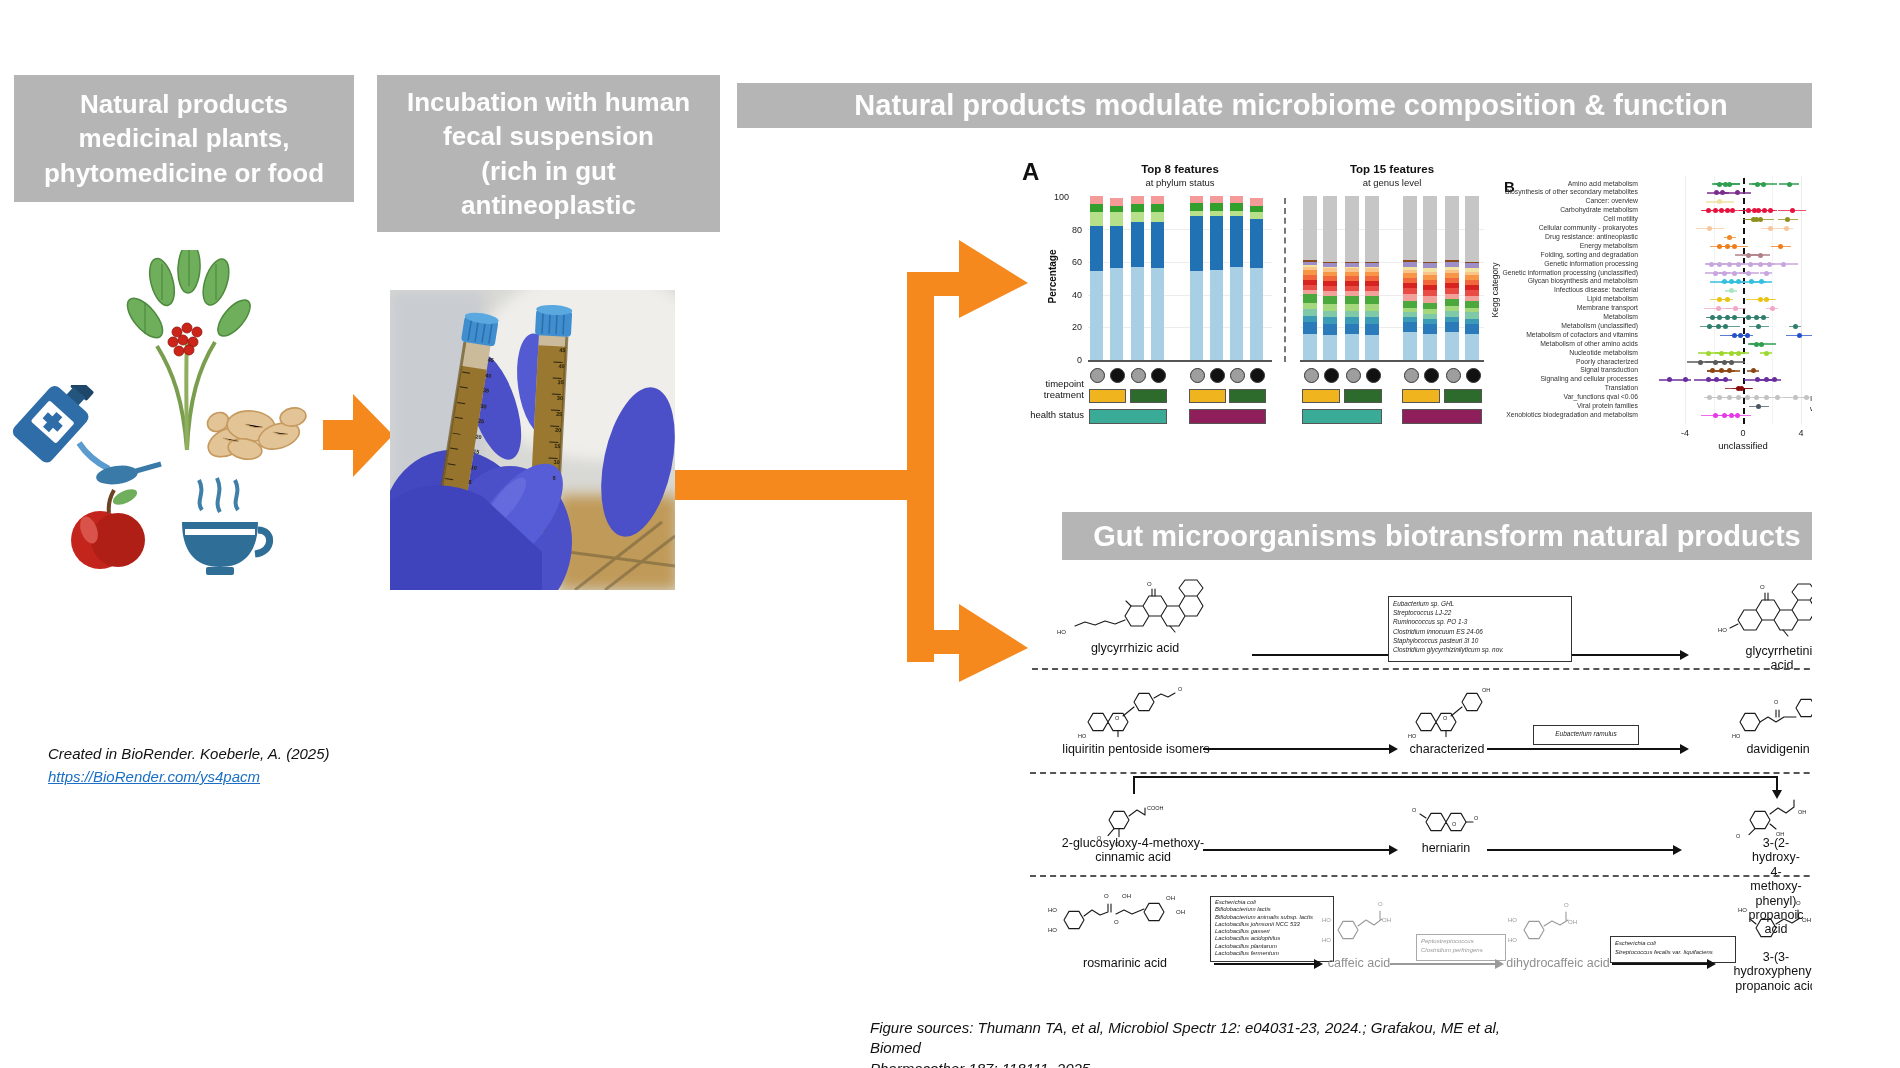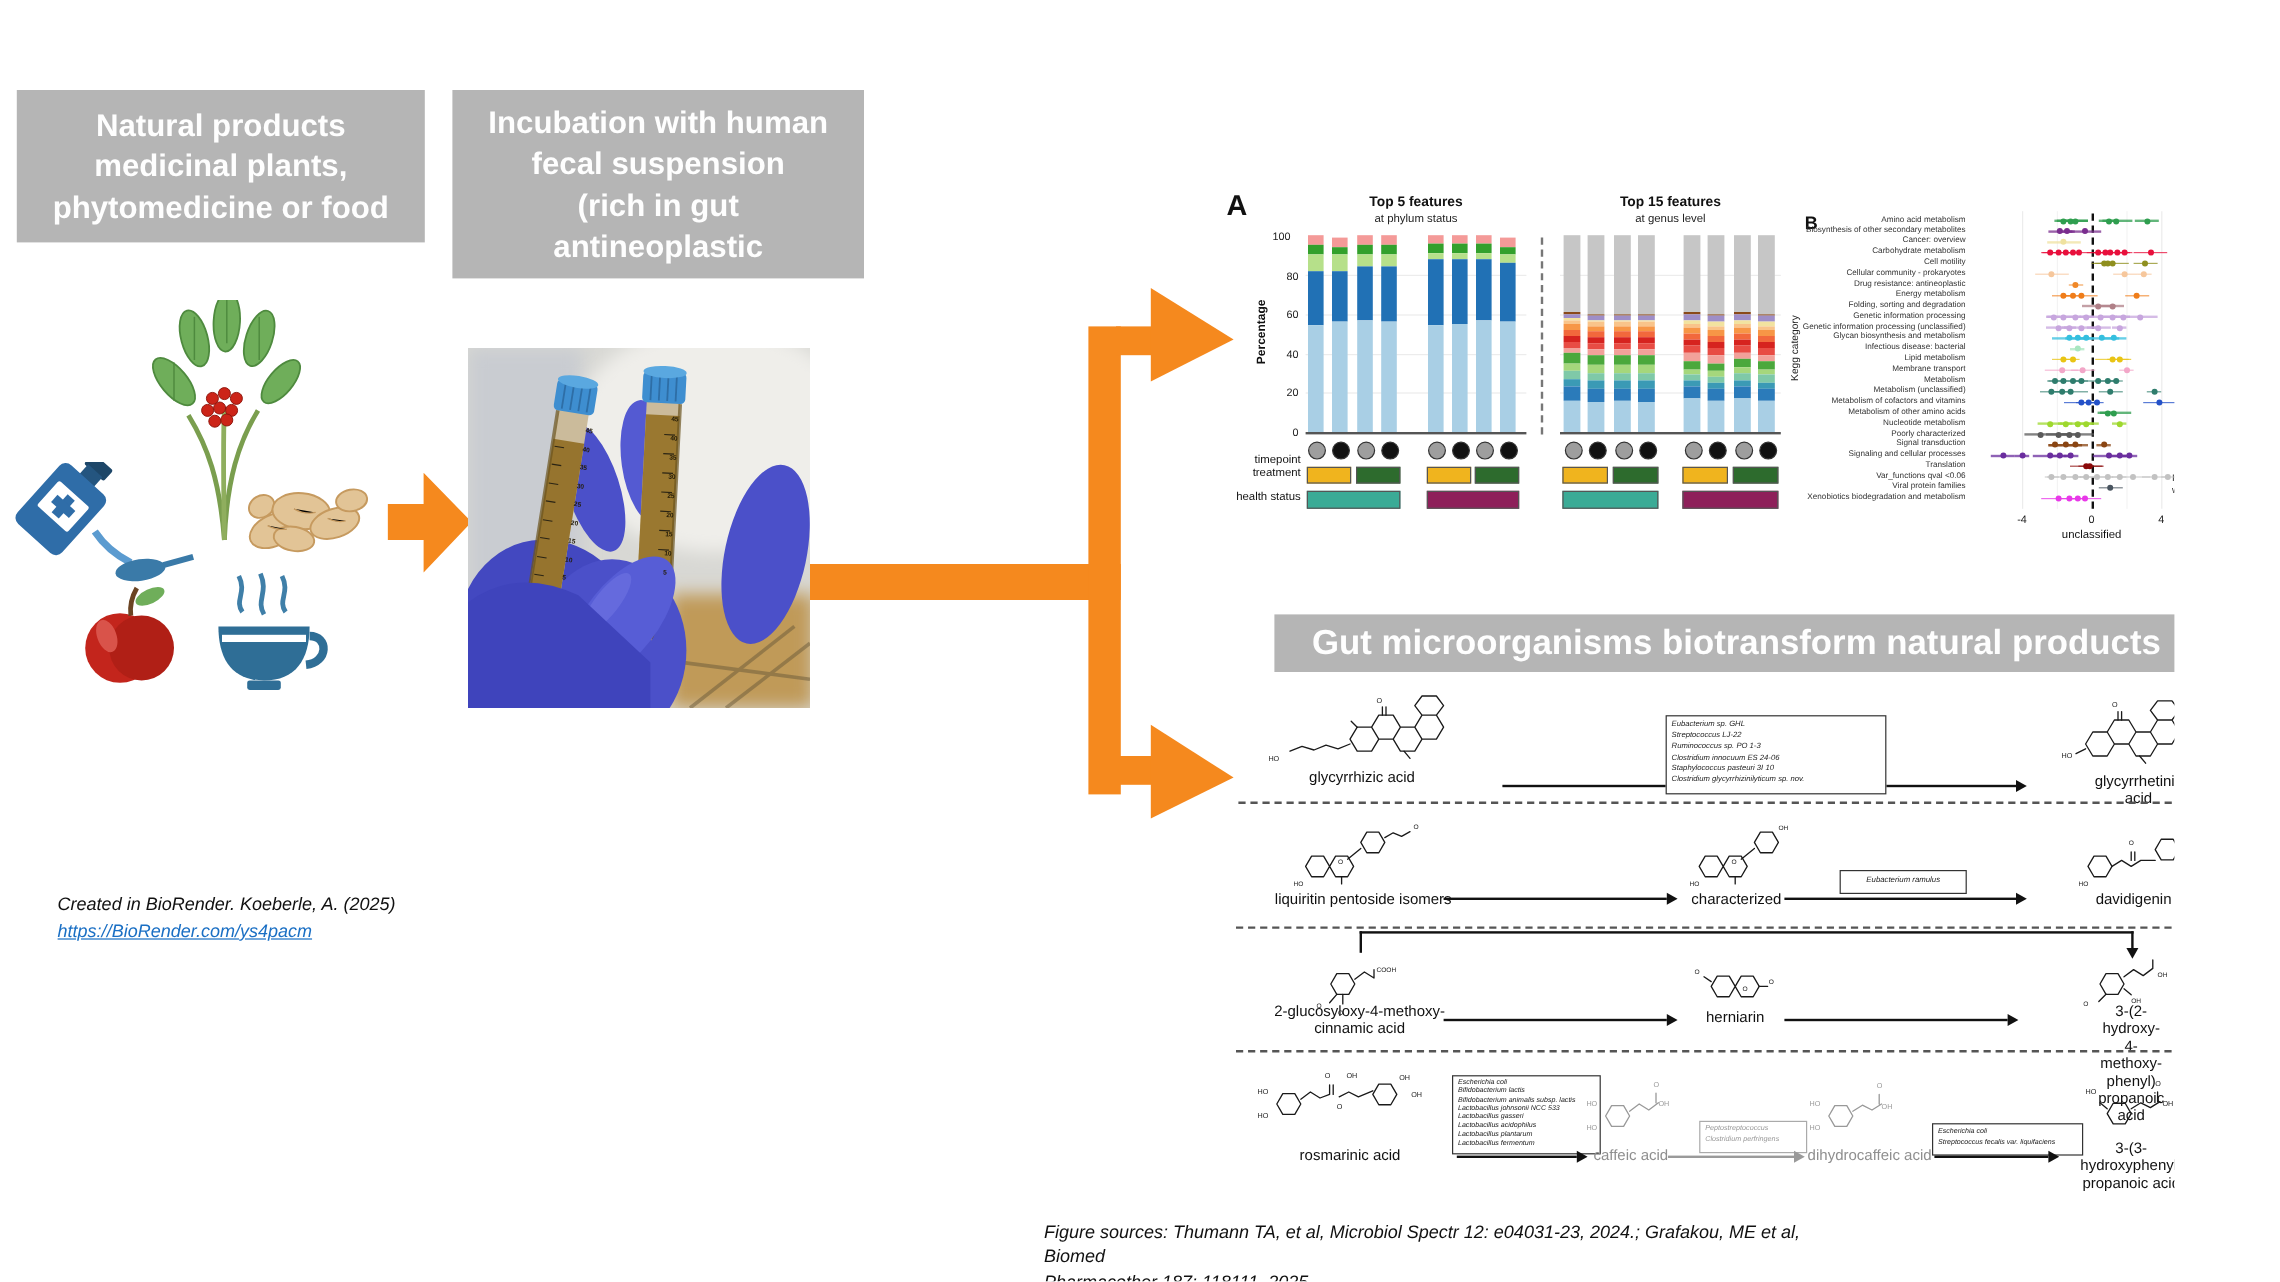--- a/index.html
+++ b/index.html
@@ -45,20 +45,21 @@
 
 <div id="figure">
 
   <div class="abs graybox" style="left:14px;top:75px;width:340px;height:127px;font-size:26px;line-height:1.32">Natural products
 medicinal plants,
 phytomedicine or food</div>
   <div class="abs graybox" style="left:377px;top:75px;width:343px;height:157px;font-size:26px;line-height:1.32">Incubation with human
 fecal suspension
 (rich in gut
 antineoplastic</div>
+  <div class="abs graybox" style="left:737px;top:83px;width:1108px;height:45px;font-size:29px">Natural products modulate microbiome composition &amp; function</div>
   <div class="abs graybox" style="left:1062px;top:512px;width:770px;height:48px;font-size:29px">Gut microorganisms biotransform natural products</div>
 
   <div class="abs" style="left:115px;top:250px">
     <svg width="145" height="205" viewBox="0 0 145 205">
       <path d="M72,200 C68,150 58,122 42,96" stroke="#7a9e4e" stroke-width="4" fill="none"></path>
       <path d="M72,200 C74,150 84,118 100,92" stroke="#7a9e4e" stroke-width="4" fill="none"></path>
       <path d="M72,200 C71,140 71,112 72,90" stroke="#8fae5e" stroke-width="4" fill="none"></path>
       <g fill="#6fae5a" stroke="#4e8a3e" stroke-width="1.5">
         <ellipse cx="30" cy="68" rx="11" ry="24" transform="rotate(-40 30 68)"></ellipse>
         <ellipse cx="47" cy="32" rx="11" ry="24" transform="rotate(-15 47 32)"></ellipse>
@@ -261,21 +262,21 @@
         <div>25</div>
         <div>20</div>
         <div>15</div>
         <div>10</div>
         <div>5</div>
       </div>
   </div>
 
   <div class="abs" style="left:1022px;top:158px;font-size:24px;font-weight:bold;color:#111">A</div>
 
-  <div class="abs chart-title ctr" style="left:1180px;top:163px">Top 5 features</div>
+  <div class="abs chart-title ctr" style="left:1180px;top:163px">Top 8 features</div>
   <div class="abs chart-sub ctr" style="left:1180px;top:177px">at phylum status</div>
   <div class="abs chart-title ctr" style="left:1392px;top:163px">Top 15 features</div>
   <div class="abs chart-sub ctr" style="left:1392px;top:177px">at genus level</div>
 
   <div class="abs rot" style="left:1002px;top:228px;width:100px;text-align:center;font-size:10px;font-weight:bold;color:#111;transform-origin:center;top:271px">Percentage</div>
 
   <div class="abs gridh" style="left:1088px;top:229px;width:184px"></div>
   <div class="abs gridh" style="left:1088px;top:262px;width:184px"></div>
   <div class="abs gridh" style="left:1088px;top:295px;width:184px"></div>
   <div class="abs gridh" style="left:1088px;top:327px;width:184px"></div>
@@ -952,21 +953,21 @@
       <path d="M18,30 l5,-8.6 10,0 5,8.6 -5,8.6 -10,0 z"></path>
       <path d="M38,26 l8,-5 8,4 8,-5 M60,20 l0,-8 M18,26 l-6,-5"></path>
       <text x="0" y="14" font-size="6">HO</text>
         <text x="58" y="7" font-size="6">O</text>
         <text x="64" y="24" font-size="6">OH</text>
     </svg>
   </div>
   <div class="abs cmplabel" style="left:1776px;top:950px">3-(3-hydroxyphenyl)
 propanoic acid</div>
 
-<div class="abs" style="left: 1054px; top: 192px; width: 28px; text-align: center; font-size: 9px; color: rgb(34, 34, 34);">100</div>
+<div class="abs" style="left: 1054px; top: 192px; width: 28px; text-align: left; font-size: 9px; color: rgb(34, 34, 34);">100</div>
     <div class="abs" style="left: 1054px; top: 224.6px; width: 28px; text-align: right; font-size: 9px; color: rgb(34, 34, 34);">80</div>
     <div class="abs" style="left: 1054px; top: 257.2px; width: 28px; text-align: right; font-size: 9px; color: rgb(34, 34, 34);">60</div>
     <div class="abs" style="left: 1054px; top: 289.8px; width: 28px; text-align: right; font-size: 9px; color: rgb(34, 34, 34);">40</div>
     <div class="abs" style="left: 1054px; top: 322.4px; width: 28px; text-align: right; font-size: 9px; color: rgb(34, 34, 34);">20</div>
     <div class="abs" style="left: 1054px; top: 355px; width: 28px; text-align: right; font-size: 9px; color: rgb(34, 34, 34);">0</div>
     <div class="abs" style="left: 1090px; top: 368px; width: 13px; height: 13px; border-radius: 50%; background: rgb(158, 158, 158); border: 1px solid rgb(51, 51, 51);"></div>
     <div class="abs" style="left: 1110px; top: 368px; width: 13px; height: 13px; border-radius: 50%; background: rgb(17, 17, 17); border: 1px solid rgb(51, 51, 51);"></div>
     <div class="abs" style="left: 1131px; top: 368px; width: 13px; height: 13px; border-radius: 50%; background: rgb(158, 158, 158); border: 1px solid rgb(51, 51, 51);"></div>
     <div class="abs" style="left: 1151px; top: 368px; width: 13px; height: 13px; border-radius: 50%; background: rgb(17, 17, 17); border: 1px solid rgb(51, 51, 51);"></div>
     <div class="abs" style="left: 1190px; top: 368px; width: 13px; height: 13px; border-radius: 50%; background: rgb(158, 158, 158); border: 1px solid rgb(51, 51, 51);"></div>

